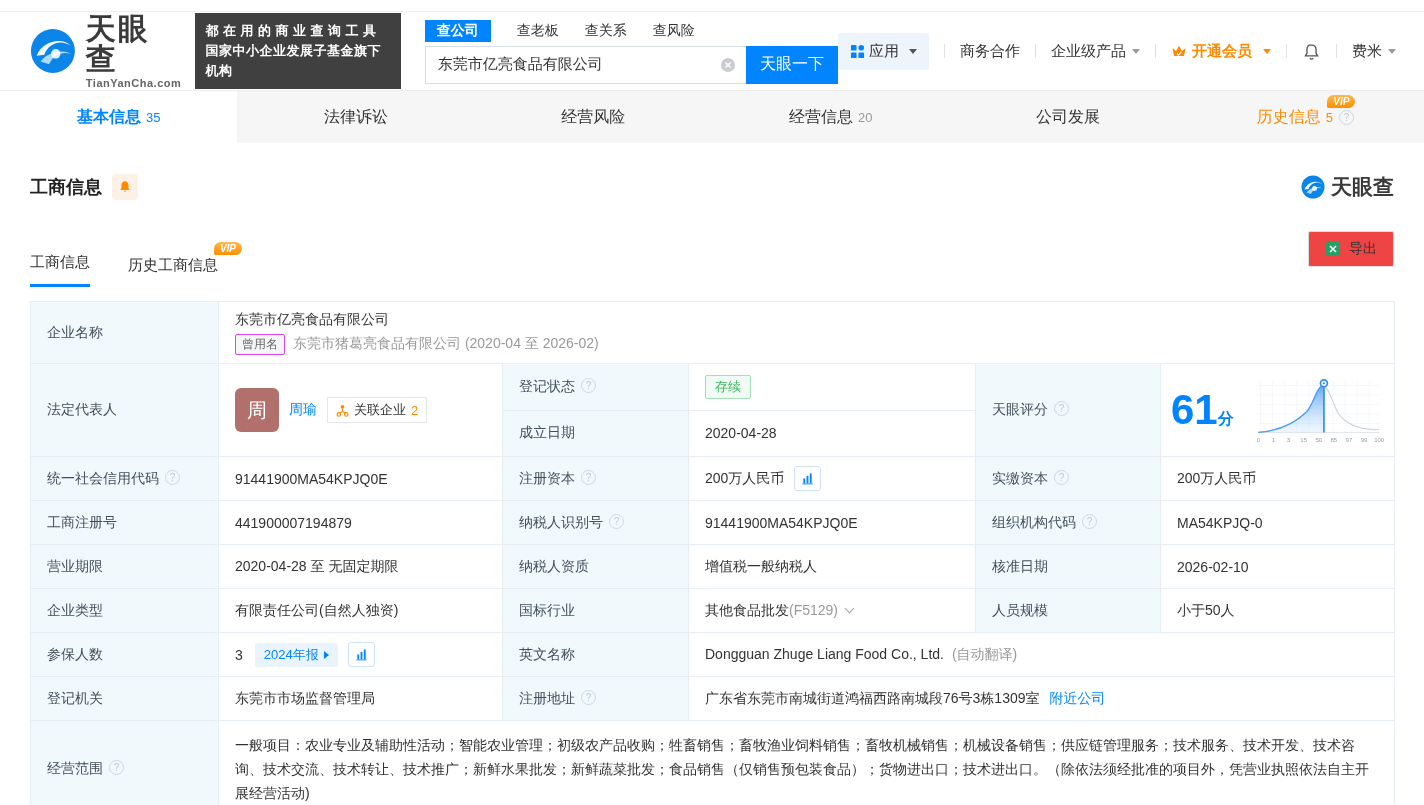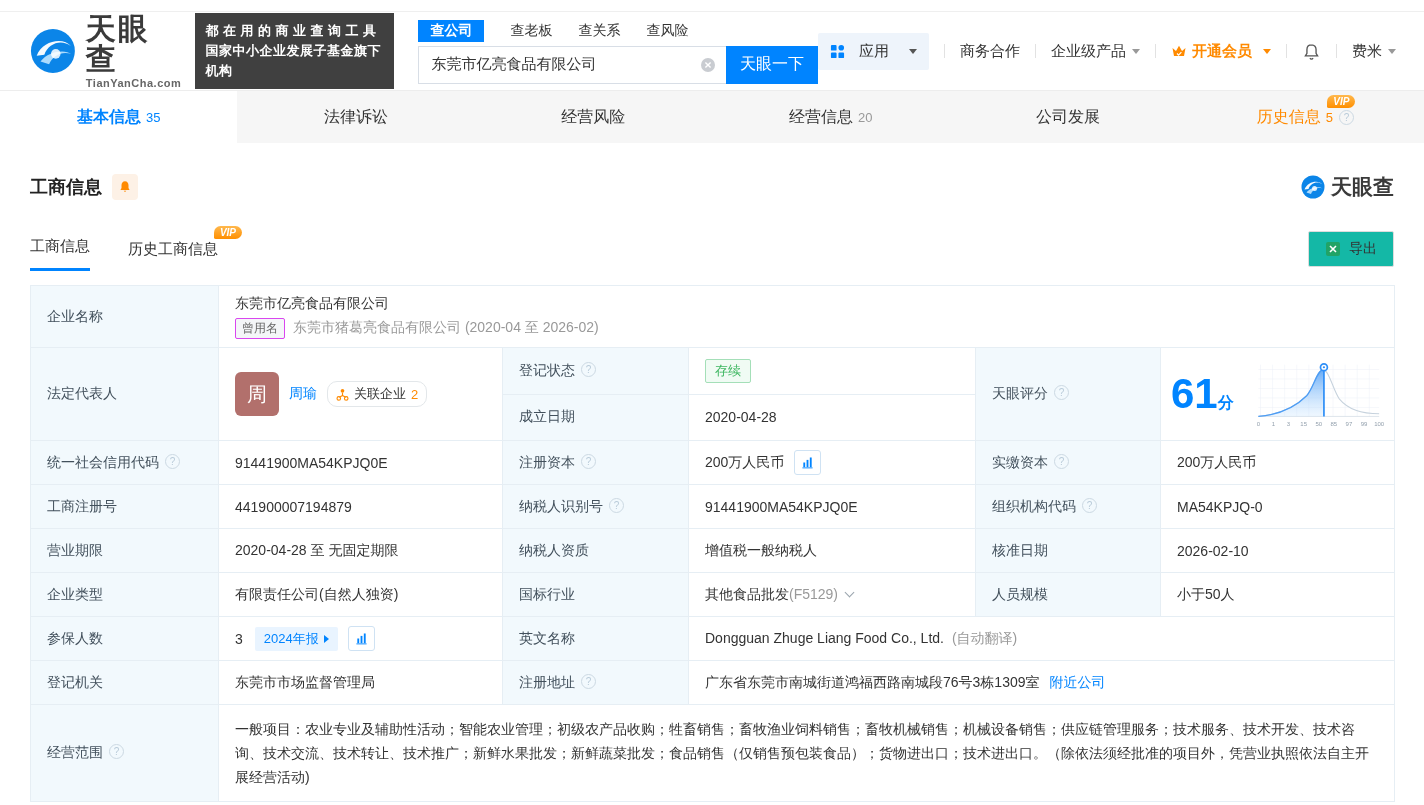--- a/index.html
+++ b/index.html
@@ -24,21 +24,21 @@
   .stab.active { background:#0084ff; color:#fff; padding:2px 12px; font-weight:bold; }
   .search-row { display:flex; margin-top:2px; }
   .search-box { position:relative; flex:1; height:38px; border:1px solid #d8dee6; border-right:none; background:#fff; }
   .search-box input { width:100%; height:100%; border:none; outline:none; padding:0 36px 0 12px; font-size:15px; color:#333; background:transparent; font-family:inherit; }
   .clear { position:absolute; right:10px; top:50%; transform:translateY(-50%); width:16px; height:16px; cursor:pointer; }
   .search-btn { width:92px; height:38px; background:#0084ff; color:#fff; border:none; font-size:16px; cursor:pointer; font-family:inherit; }
 
   .hnav { margin-left:auto; display:flex; align-items:center; padding-right:28px; font-size:15px; color:#333; white-space:nowrap; }
   .hnav .sep { width:1px; height:14px; background:#e2e2e2; margin:0 15px; }
   .navitem { display:inline-flex; align-items:center; cursor:pointer; }
-  .apps { display:inline-flex; align-items:center; gap:14px; background:#eef4fb; padding:9px 12px; border-radius:2px; cursor:pointer; }
+  .apps { display:inline-flex; align-items:center; gap:4px; background:#eef4fb; padding:9px 12px; border-radius:2px; cursor:pointer; }
   .caret { width:0; height:0; border-left:4px solid transparent; border-right:4px solid transparent; border-top:5px solid #555; margin-left:6px; display:inline-block; }
   .caret.gray { border-top-color:#999; }
   .caret.orange { border-top-color:#ff8a00; }
   .vip-nav { color:#ff8a00; font-weight:bold; display:inline-flex; align-items:center; gap:5px; cursor:pointer; }
   .bellbtn { display:inline-flex; cursor:pointer; }
 
   
   .tabs { display:flex; height:53px; background:#f6f6f6; border-top:1px solid #ededed; }
   .tab { flex:1; display:flex; align-items:center; justify-content:center; font-size:16px; color:#333; position:relative; cursor:pointer; }
   .tab.active { background:#fff; color:#0084ff; font-weight:bold; }
@@ -59,40 +59,40 @@
   .bell-chip { width:26px; height:26px; background:#fdf1e6; border-radius:4px; display:flex; align-items:center; justify-content:center; margin-left:10px; cursor:pointer; }
   .watermark { margin-left:auto; display:flex; align-items:center; gap:6px; font-size:21px; font-weight:bold; color:#3a3a3a; }
   .watermark svg { width:24px; height:24px; }
 
   .subtabs { display:flex; align-items:flex-end; margin-top:30px; }
   .subtab { font-size:15px; color:#333; padding-bottom:12px; position:relative; cursor:pointer; }
   .subtab.active { border-bottom:3px solid #0084ff; }
   .subtab + .subtab { margin-left:38px; }
   .vipchip2 { position:absolute; top:-14px; right:-24px; background:linear-gradient(180deg,#ffb84d,#ff8f00);
     color:#fff; font-size:10px; font-weight:bold; font-style:italic; padding:1px 6px; border-radius:7px 7px 7px 2px; }
-  .export { margin-left:auto; display:inline-flex; align-items:center; gap:8px; border:1px solid #dcdcdc; background:#14b8a6;
-    border-radius:2px; height:36px; padding:0 16px; font-size:14px; color:#333; cursor:pointer; font-family:inherit; margin-bottom:4px; }
+  .export { margin-left:auto; display:inline-flex; align-items:center; gap:8px; border:1px solid #dcdcdc; background:#ef4444;
+    border-radius:2px; height:36px; padding:0 16px; font-size:14px; color:#333; cursor:pointer; font-family:inherit; margin-bottom:20px; }
 
   
   table.info { width:100%; border-collapse:collapse; margin-top:14px; table-layout:fixed; }
   .info td { border:1px solid #e6eef4; font-size:14px; color:#333; padding:6px 16px; vertical-align:middle; }
   .info td.lbl { background:#f2f9fd; color:#42505c; }
   tr.r-name { height:62px; }
   tr.r-half { height:44px; }
   tr.r-scope { height:97px; }
 
   .cname { color:#333; }
   .former { margin-top:5px; display:flex; align-items:center; gap:8px; }
   .fbadge { background:#f4f6f8; border:1px solid #d946ef; color:#666; font-size:12px; padding:1px 6px; border-radius:2px; flex:none; }
   .ftext { color:#999; }
 
   .rep { display:flex; align-items:center; gap:10px; }
   .avatar { width:44px; height:44px; background:#b2706c; color:#fff; border-radius:6px; display:flex; align-items:center; justify-content:center; font-size:20px; flex:none; }
   .link { color:#0084ff; cursor:pointer; text-decoration:none; }
-  .relbadge { display:inline-flex; align-items:center; gap:5px; border:1px solid #e3e7ea; border-radius:10px; padding:3px 8px; font-size:13px; cursor:pointer; background:#fff; color:#333; }
+  .relbadge { display:inline-flex; align-items:center; gap:5px; border:1px solid #e3e7ea; border-radius:0; padding:3px 8px; font-size:13px; cursor:pointer; background:#fff; color:#333; }
   .relbadge b { color:#ff8a00; font-weight:normal; }
 
   .green-badge { display:inline-block; color:#3eb761; border:1px solid #a4dfb8; background:#f0fbf4; font-size:13px; padding:2px 9px; border-radius:2px; }
 
   .score-wrap { display:flex; align-items:center; gap:14px; }
   .score-num { white-space:nowrap; }
   .score-num b { font-size:42px; color:#0084ff; font-weight:bold; }
   .score-num i { font-style:normal; font-size:16px; color:#0084ff; font-weight:bold; }
 
   .gray { color:#999; }

